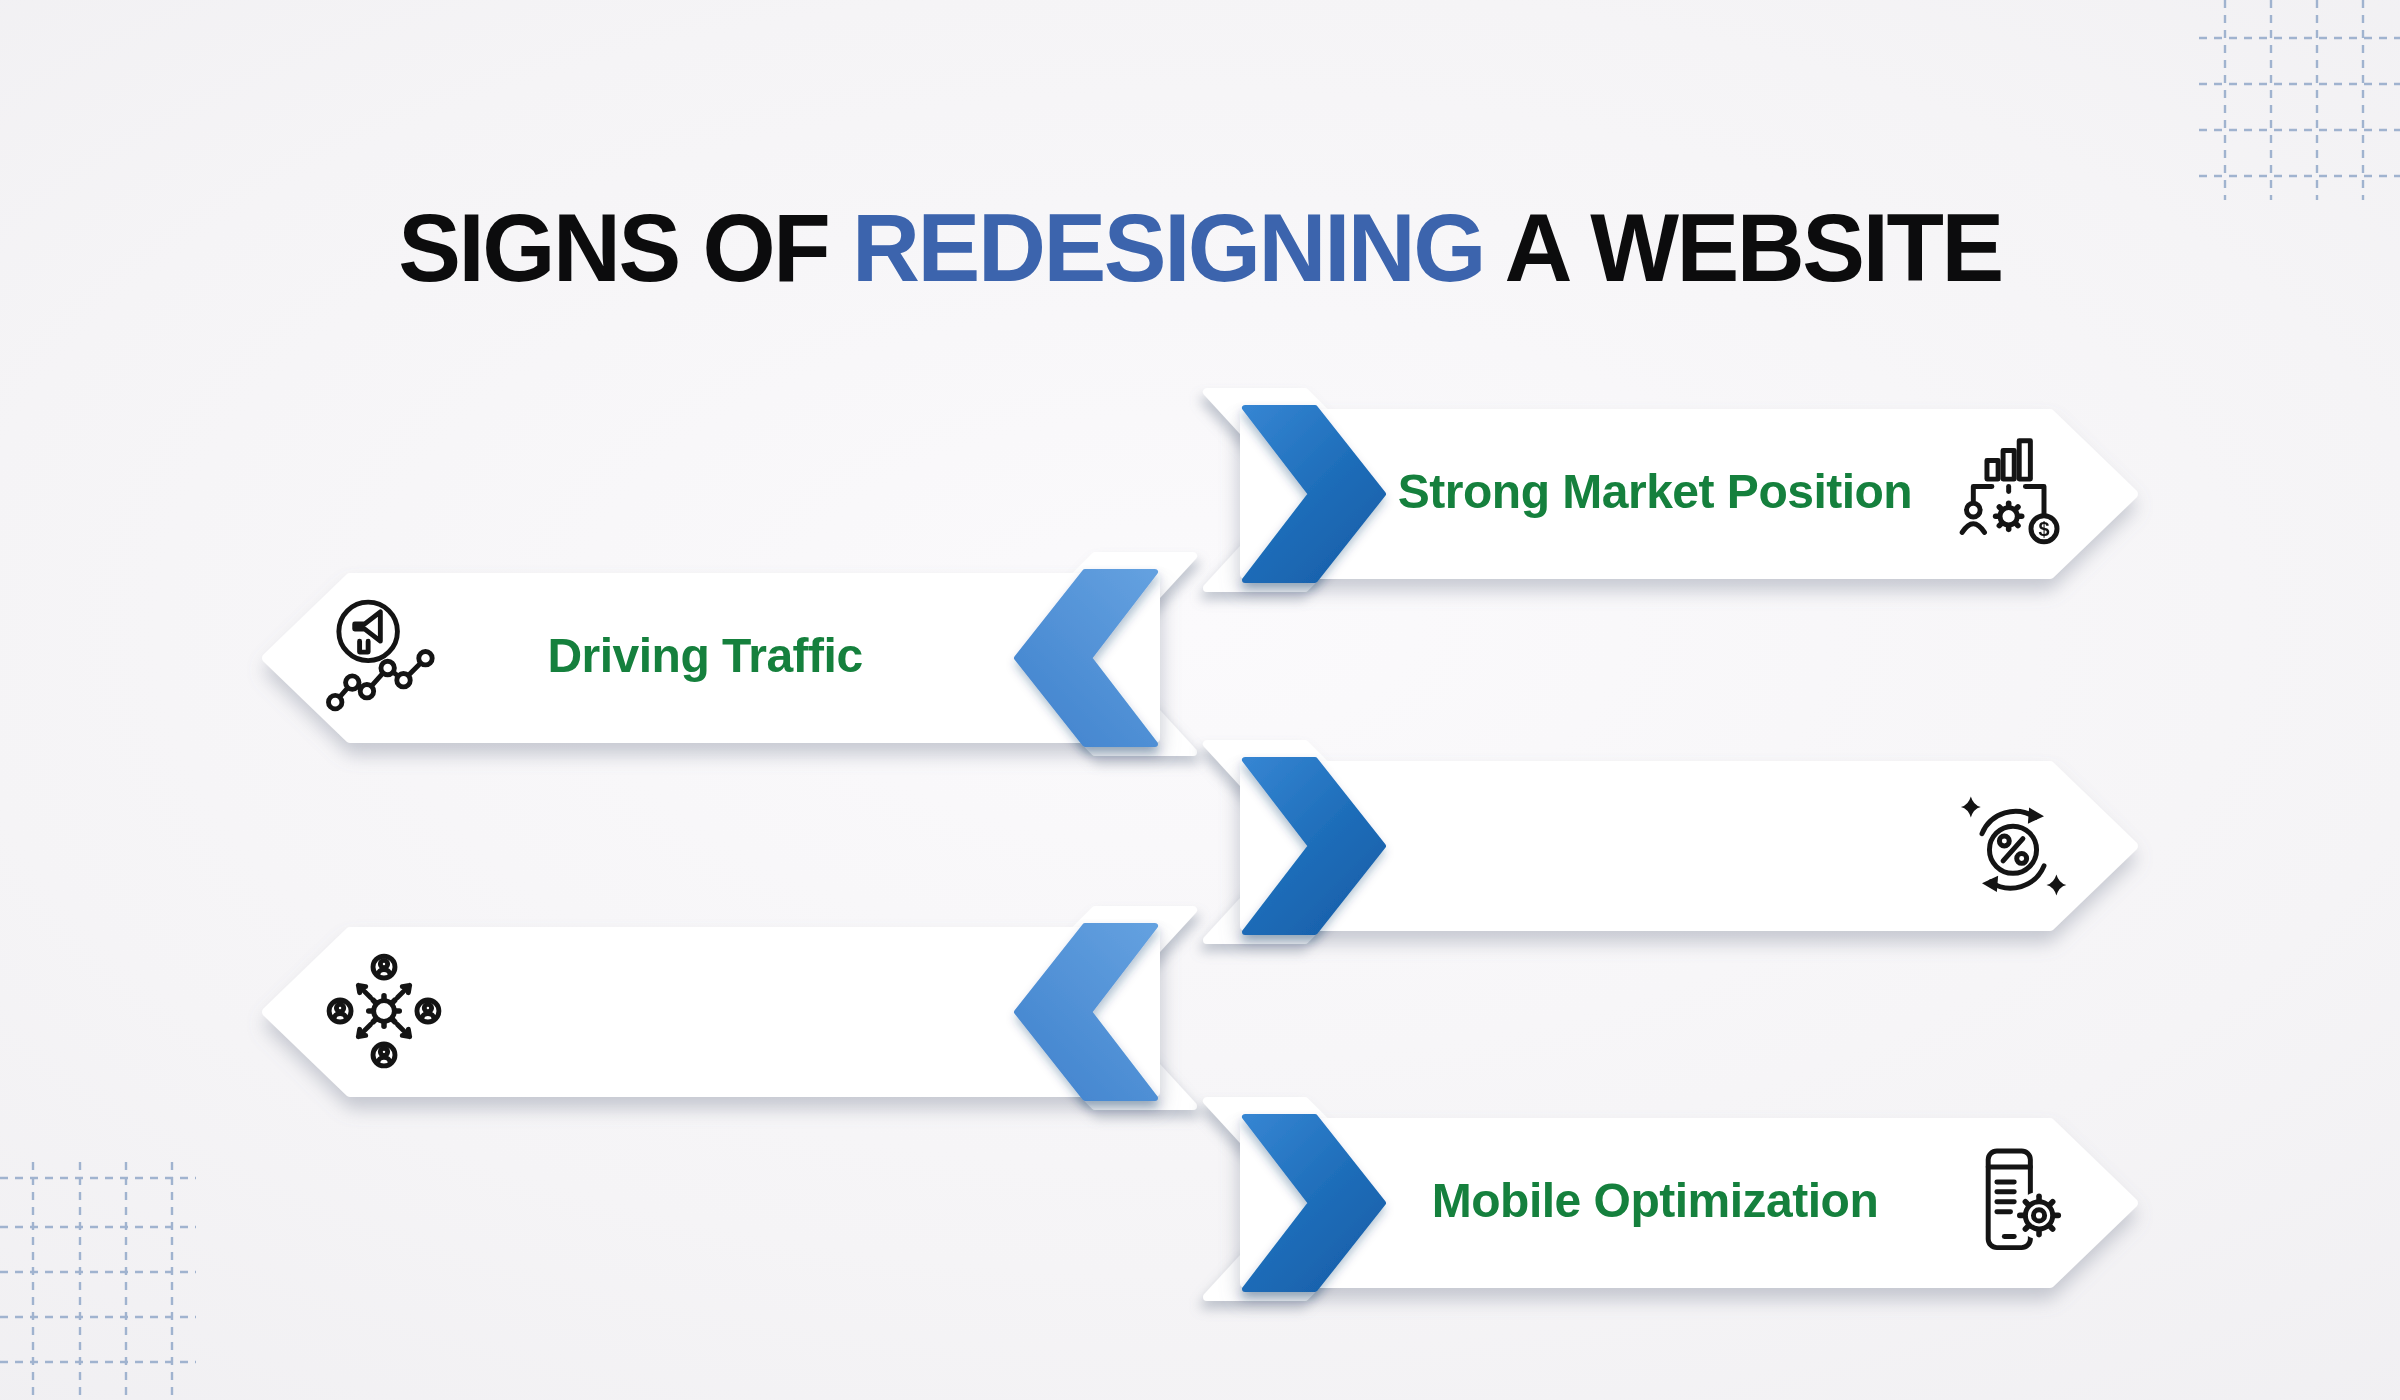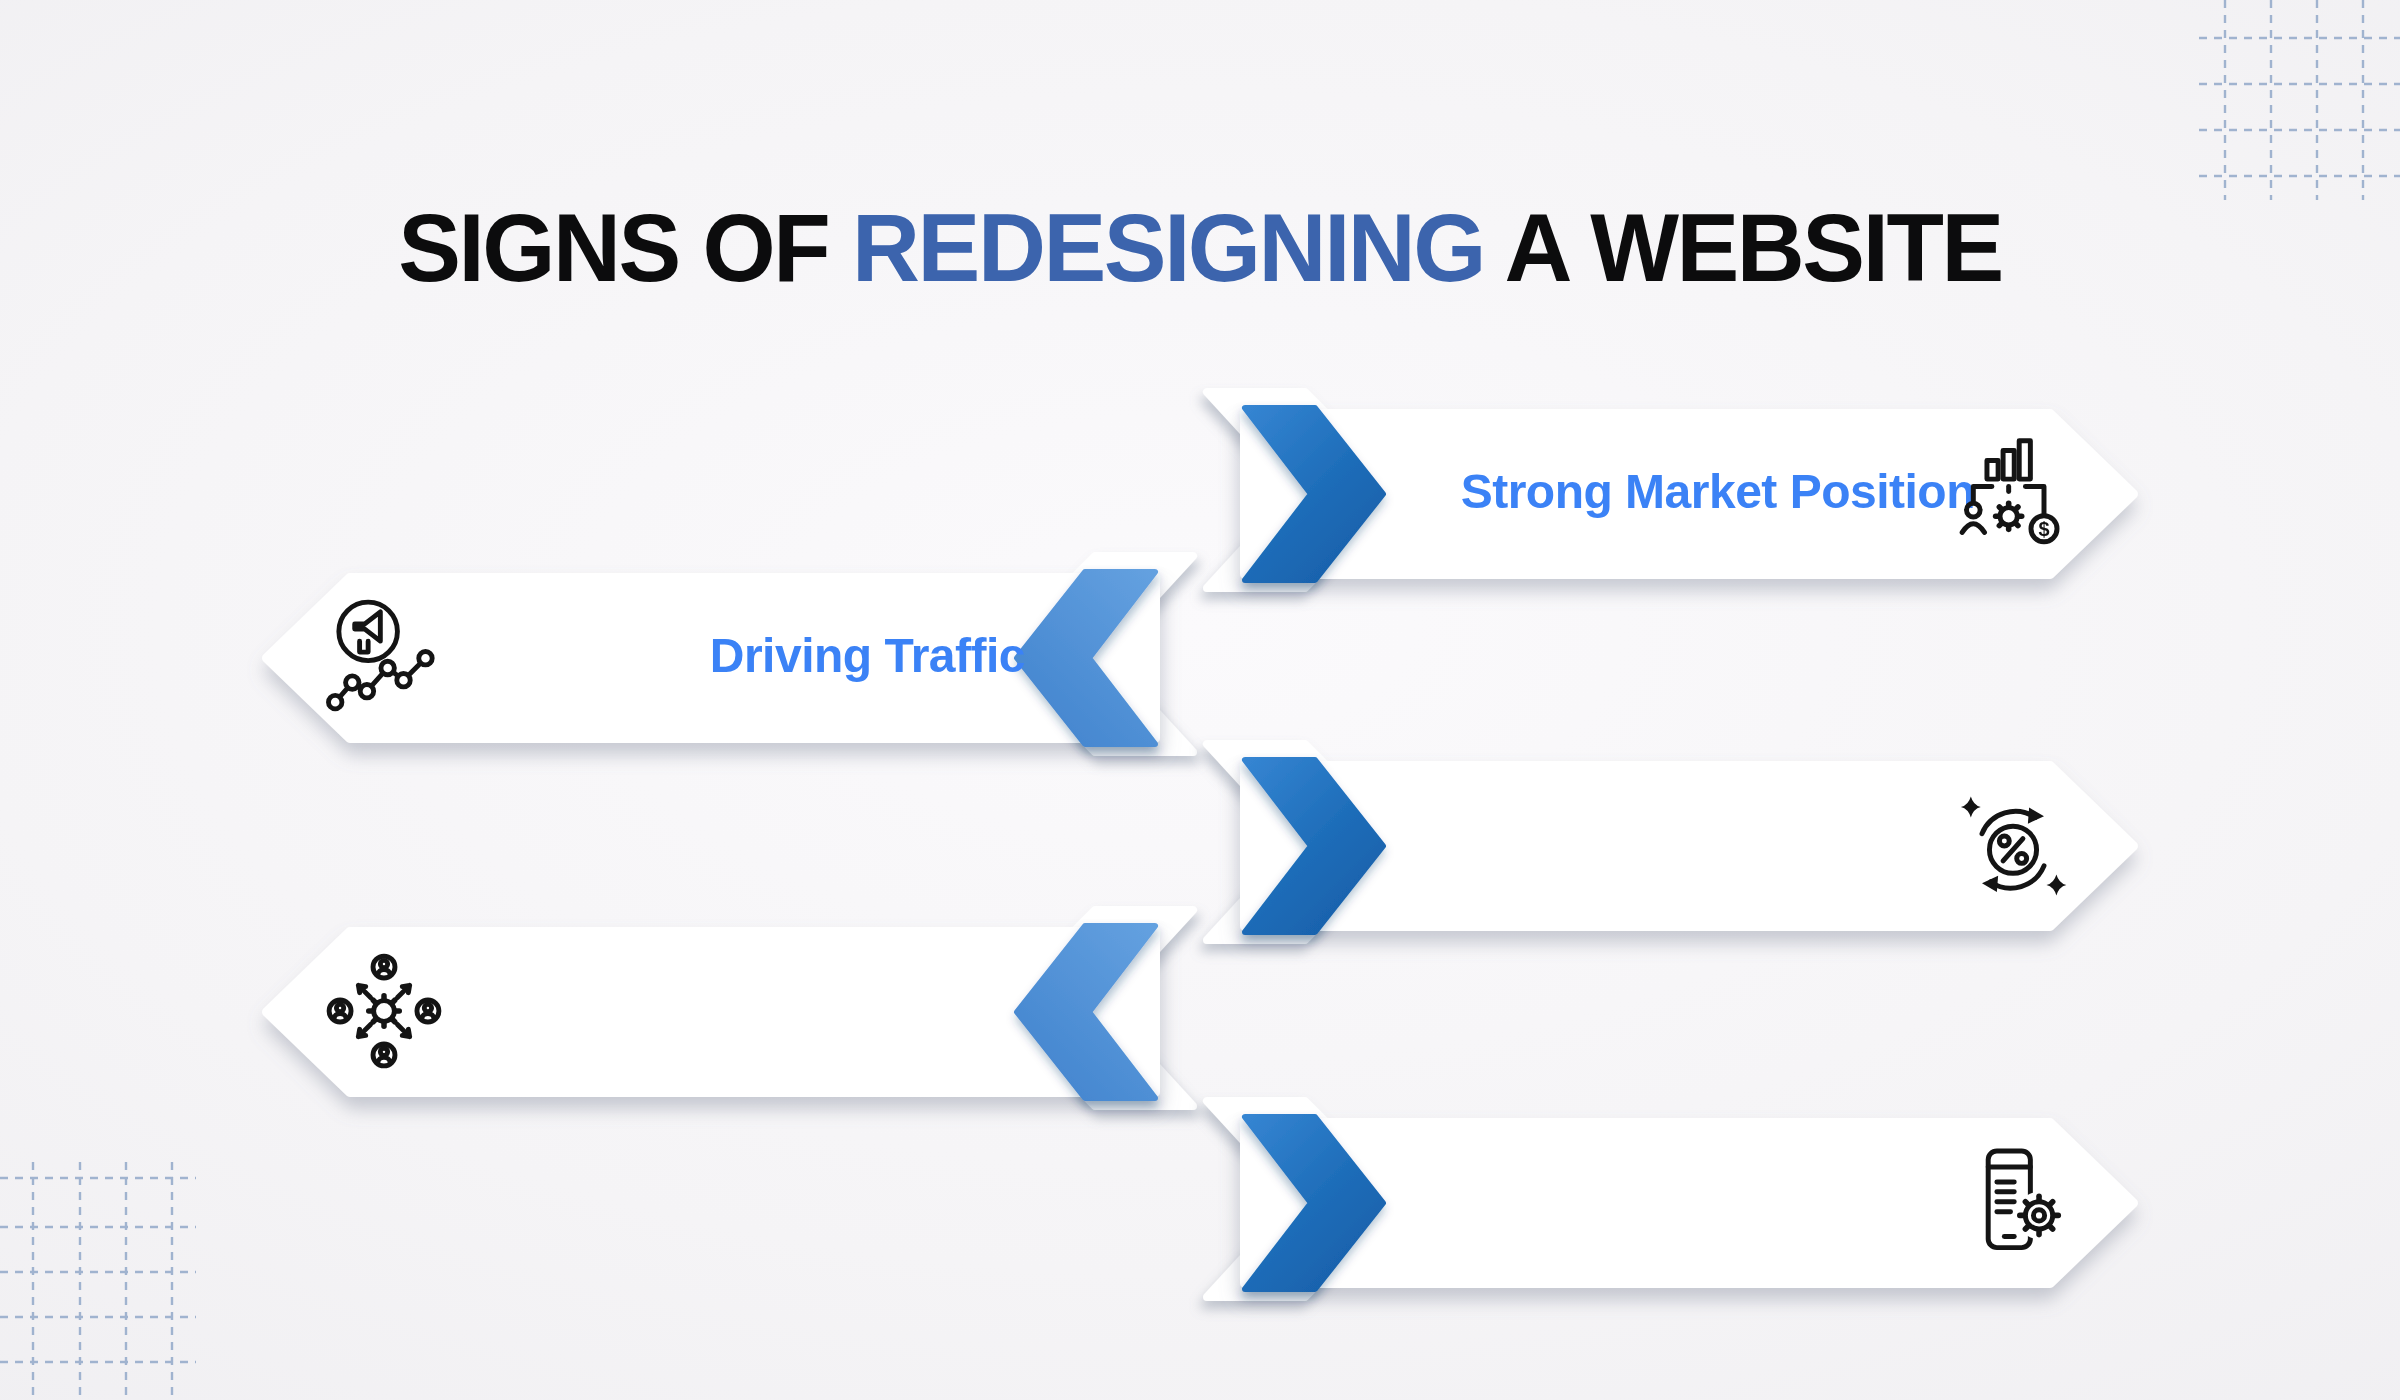--- a/index.html
+++ b/index.html
@@ -14,22 +14,22 @@
   .title{
     position:absolute;top:130px;left:0;width:2400px;text-align:center;
     font-size:97px;font-weight:bold;letter-spacing:-2.5px;line-height:1.1;
     color:#0c0c0d;white-space:nowrap;transform:scaleX(0.97);
   }
   .title .hl{color:#3c64ad;}
   .banner{position:absolute;width:980px;height:240px;}
   .banner svg.shape{position:absolute;left:0;top:0;}
   .banner .label{
     position:absolute;left:150px;width:640px;top:120px;transform:translateY(-54%);
-    text-align:right;font-size:48px;font-weight:bold;letter-spacing:-0.5px;
-    color:#3b82f6;white-space:nowrap;
+    text-align:center;font-size:48px;font-weight:bold;letter-spacing:-0.5px;
+    color:#15803d;white-space:nowrap;
   }
   .banner .icon{position:absolute;}
   .banner.right .icon{left:766px;top:58px;width:124px;height:124px;}
   .banner.left  .icon{left:88px;top:58px;width:122px;height:122px;}
   .icon svg{width:100%;height:100%;}
   .lineart{stroke:#141414;stroke-width:4;fill:none;stroke-linecap:round;stroke-linejoin:round;}
 </style>
 </head>
 <body>
 
@@ -211,20 +211,21 @@
     </svg>
   </div>
 </div>
 
 <div class="banner right" style="left:1185px;top:1083px;">
   <svg class="shape" width="980" height="240" viewBox="0 0 980 240">
     <polygon points="22,18 120,18 218,116 120,214 22,214 112,116" fill="#ffffff" stroke="#ffffff" stroke-width="8" stroke-linejoin="round" filter="url(#fBack)"></polygon>
     <polygon points="60,40 865,40 948,120 865,200 60,200" fill="#ffffff" stroke="#ffffff" stroke-width="10" stroke-linejoin="round" filter="url(#fStrip)"></polygon>
     <polygon points="60,34 130,34 198,120 130,206 60,206 126,120" fill="url(#gDark)" stroke="url(#gDark)" stroke-width="6" stroke-linejoin="round" filter="url(#fChev)"></polygon>
   </svg>
+  <div class="label">Mobile Optimization</div>
   <div class="icon">
     <svg viewBox="0 0 100 100">
       <g class="lineart">
         <rect x="30" y="8" width="34" height="78" rx="7"></rect>
         <path d="M30,21 h34"></path>
         <path d="M37,33 h14 M37,41 h14 M37,49 h14 M37,57 h11"></path>
         <path d="M43,77 h8"></path>
       </g>
       <circle cx="71" cy="60" r="19" fill="#ffffff"></circle>
       <g class="lineart">

